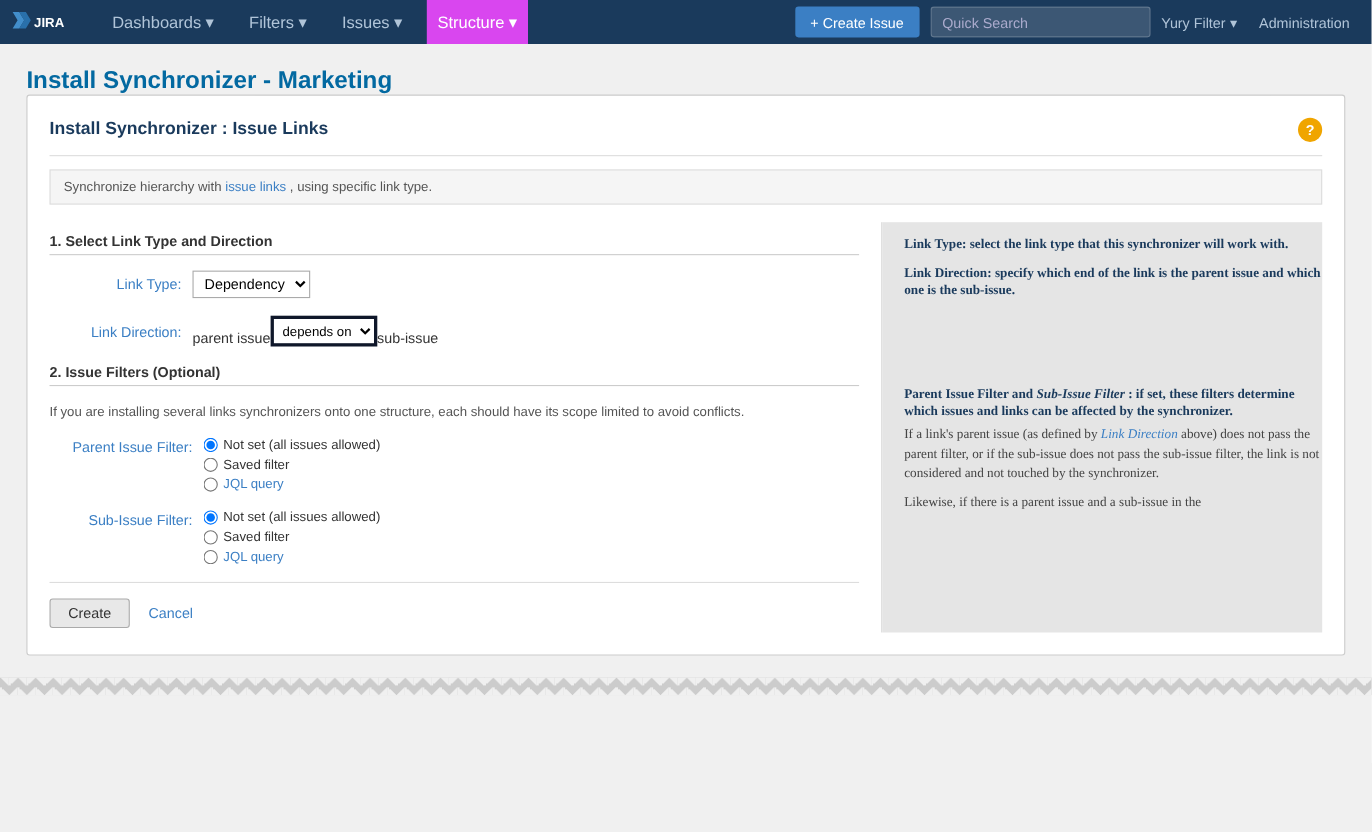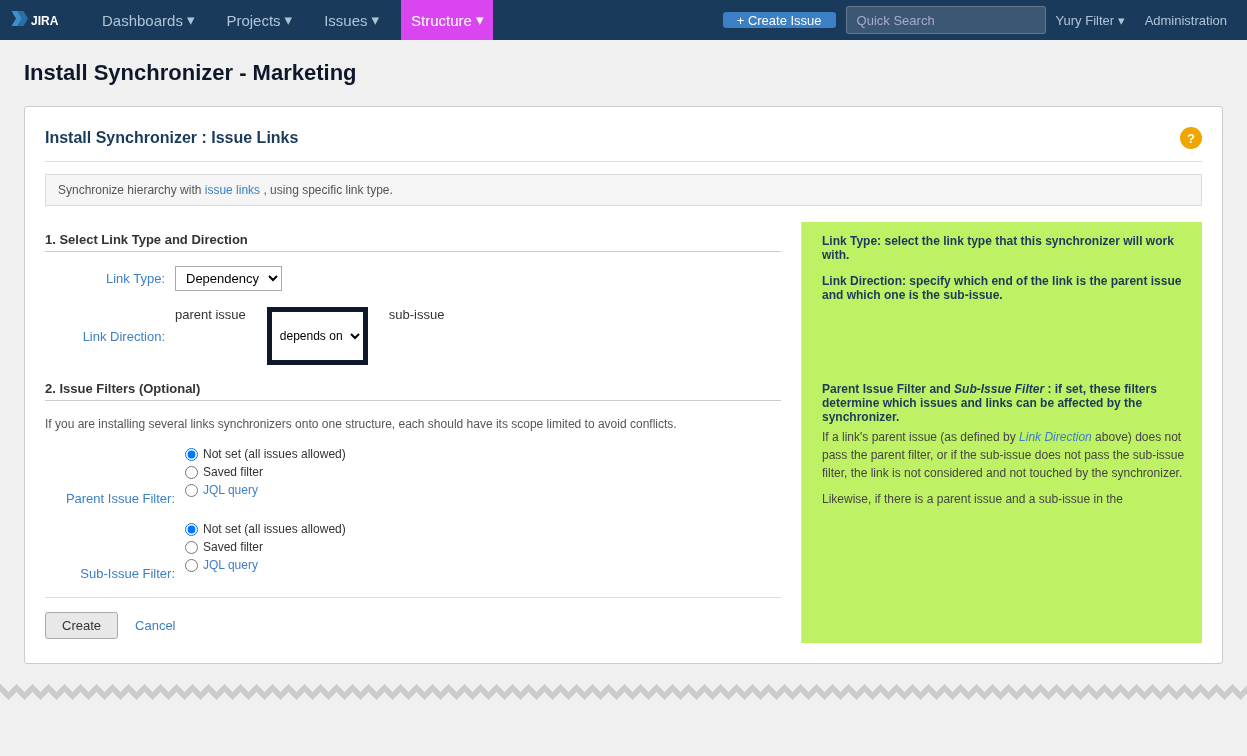--- a/index.html
+++ b/index.html
@@ -34,21 +34,21 @@
     .nav-item.active { background: #d946ef; color: #fff; }
     .nav-spacer { flex: 1; }
     .nav-right { display: flex; align-items: center; gap: 0; margin-left: auto; }
     .create-issue-btn {
       background: #3b7fc4;
       color: #fff;
       border: none;
       padding: 5px 14px;
       font-size: 13px;
       cursor: pointer;
-      height: 16px;
+      height: 28px;
       display: flex;
       align-items: center;
       gap: 4px;
       border-radius: 3px;
       margin-right: 10px;
     }
     .quick-search-input {
       background: rgba(255,255,255,0.15);
       border: 1px solid rgba(255,255,255,0.2);
       color: #ccc;
@@ -79,22 +79,22 @@
       cursor: pointer;
     }
 
     
     .page-content {
       padding: 20px 24px;
     }
     .page-title {
       font-size: 22px;
       font-weight: bold;
-      color: #0f172a;
-      margin-bottom: 20px;
+      color: #0369a1;
+      margin-bottom: 0;
     }
 
     
     .main-panel {
       background: #fff;
       border: 1px solid #ccc;
       border-radius: 3px;
       padding: 20px;
     }
     .panel-header {
@@ -130,25 +130,26 @@
       gap: 0;
     }
     .left-col {
       flex: 1;
       padding-right: 20px;
       border-right: 1px solid #ddd;
     }
     .right-col {
       width: 400px;
       padding-left: 20px;
-      background: #bef264;
+      background: #e5e5e5;
       font-size: 12px;
       color: #444;
       max-height: 520px;
       overflow-y: auto;
+      font-family: Liberation Serif, serif;
     }
 
     
     .description-box {
       background: #f5f5f5;
       border: 1px solid #ddd;
       padding: 8px 12px;
       margin-bottom: 16px;
       color: #555;
       font-size: 12px;
@@ -180,32 +181,32 @@
       font-size: 13px;
     }
     .form-select {
       border: 1px solid #aaa;
       background: #fff;
       padding: 3px 6px;
       font-size: 13px;
       cursor: pointer;
     }
     .form-select-inline {
-      border: 5px solid #0f172a;
+      border: 3px solid #0f172a;
       background: #fff;
-      padding: 16px 4px;
+      padding: 3px 4px;
       font-size: 12px;
       cursor: pointer;
     }
 
     
     .link-direction-row {
       display: flex;
-      align-items: flex-start;
-      gap: 21px;
+      align-items: flex-end;
+      gap: 0;
       font-size: 13px;
       color: #333;
     }
 
     
     .section2-desc {
       font-size: 12px;
       color: #555;
       margin-bottom: 14px;
       line-height: 1.5;
@@ -216,21 +217,20 @@
       display: flex;
       margin-bottom: 16px;
       gap: 10px;
     }
     .filter-label {
       color: #3b7fc4;
       min-width: 130px;
       text-align: right;
       font-size: 13px;
       padding-top: 2px;
-      margin-top: 42px;
     }
     .filter-options {
       display: flex;
       flex-direction: column;
       gap: 4px;
     }
     .radio-option {
       display: flex;
       align-items: center;
       gap: 5px;
@@ -311,21 +311,21 @@
       </g>
       <text x="28" y="21" fill="white" font-size="16" font-weight="bold" font-family="Arial">JIRA</text>
     </svg>
   </div>
 
   <div class="nav-item">
     <span>Dashboards</span>
     <span>▾</span>
   </div>
   <div class="nav-item">
-    <span>Projects</span>
+    <span>Filters</span>
     <span>▾</span>
   </div>
   <div class="nav-item">
     <span>Issues</span>
     <span>▾</span>
   </div>
   <div class="nav-item active">
     <span>Structure</span>
     <span>▾</span>
   </div>

